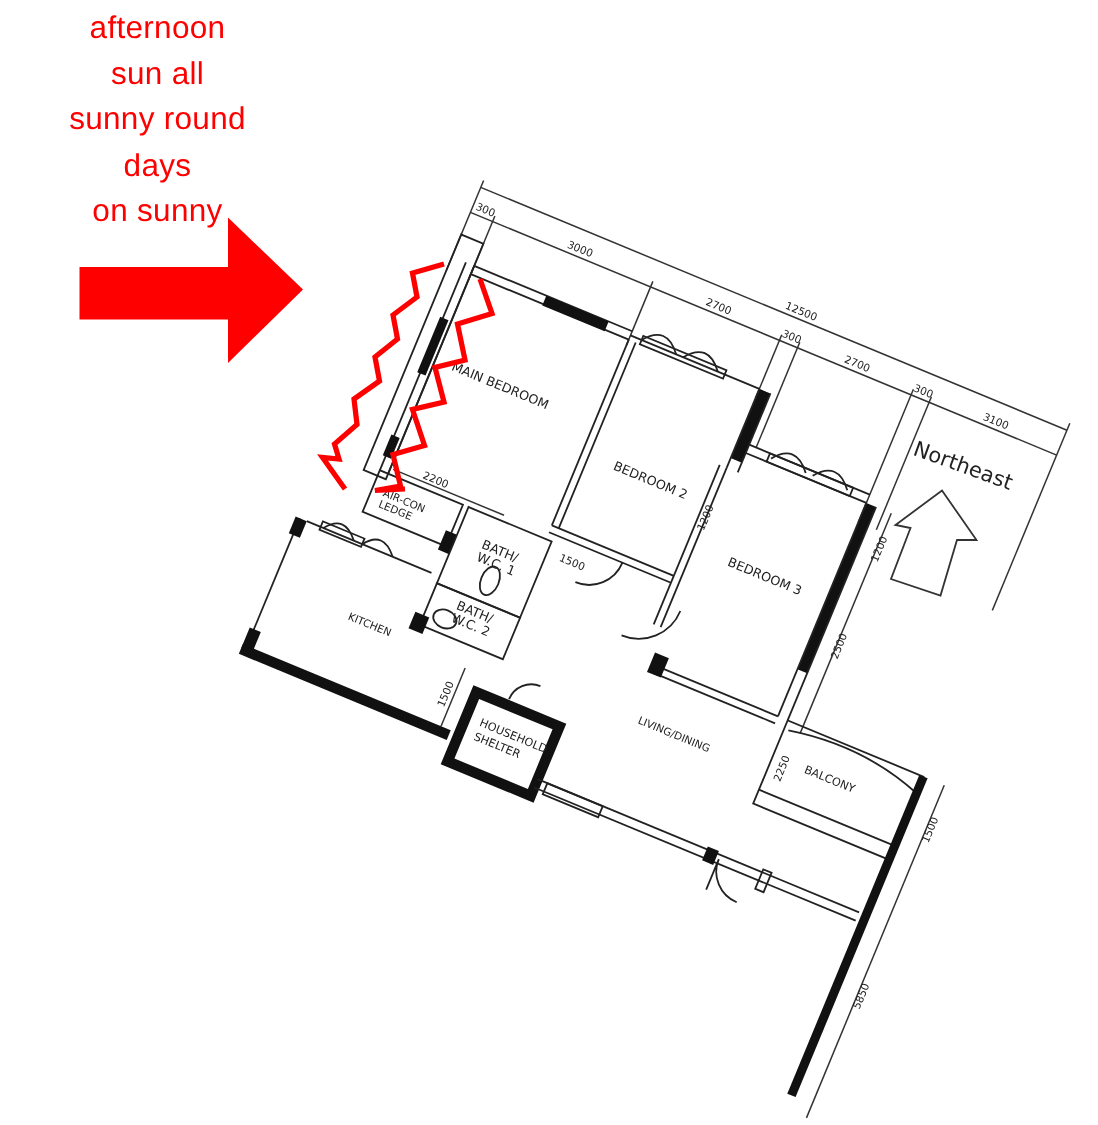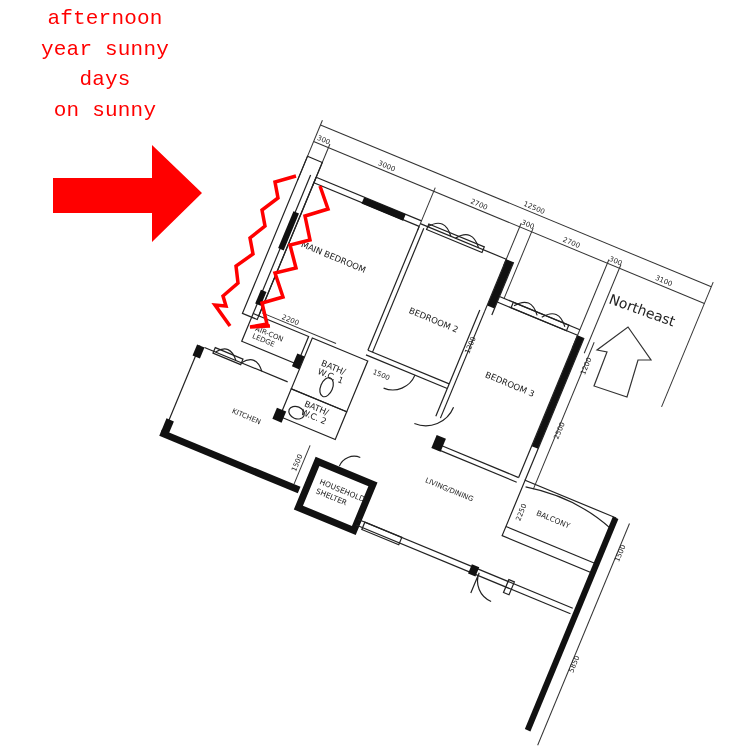--- a/index.html
+++ b/index.html
@@ -1,32 +1,33 @@
 <!DOCTYPE html>
 <html><head>
 <meta charset="utf-8">
 <style>
   html,body{margin:0;padding:0;background:#ffffff;}
   body{width:732px;height:750px;position:relative;overflow:hidden;font-family:"DejaVu Sans",sans-serif;}
   .annot{position:absolute;left:20px;top:4px;width:170px;text-align:center;color:#ff0000;
-         font-family:Liberation Mono, monospace;font-size:21px;line-height:30.5px;letter-spacing:0.2px;}
+         font-family:Liberation Sans, sans-serif;font-size:21px;line-height:30.5px;letter-spacing:0.2px;}
   svg{position:absolute;left:0;top:0;}
   .wall{fill:#111;}
   .thin{stroke:#222;stroke-width:1.2;fill:none;}
   .dim{stroke:#333;stroke-width:1;fill:none;}
   .lbl{font-family:"DejaVu Sans",sans-serif;font-size:8.5px;fill:#222;}
   .dimt{font-family:"DejaVu Sans",sans-serif;font-size:7px;fill:#222;}
   .ne{font-family:"DejaVu Sans",sans-serif;font-size:14px;fill:#222;}
 </style>
 </head>
 <body>
 
 <div class="annot">
   <div>afternoon</div>
-  <div>year sunny</div>
+  <div>sun all</div>
+  <div>sunny round</div>
   <div>days</div>
   <div>on sunny</div>
 </div>
 
 <svg width="732" height="750" viewBox="0 0 732 750">
 
   <polygon points="53,178 152,178 152,145 202,193 152,242 152,213 53,213" fill="#ff0000"></polygon>
 
   <g transform="translate(318,178) rotate(22.5)">
 

